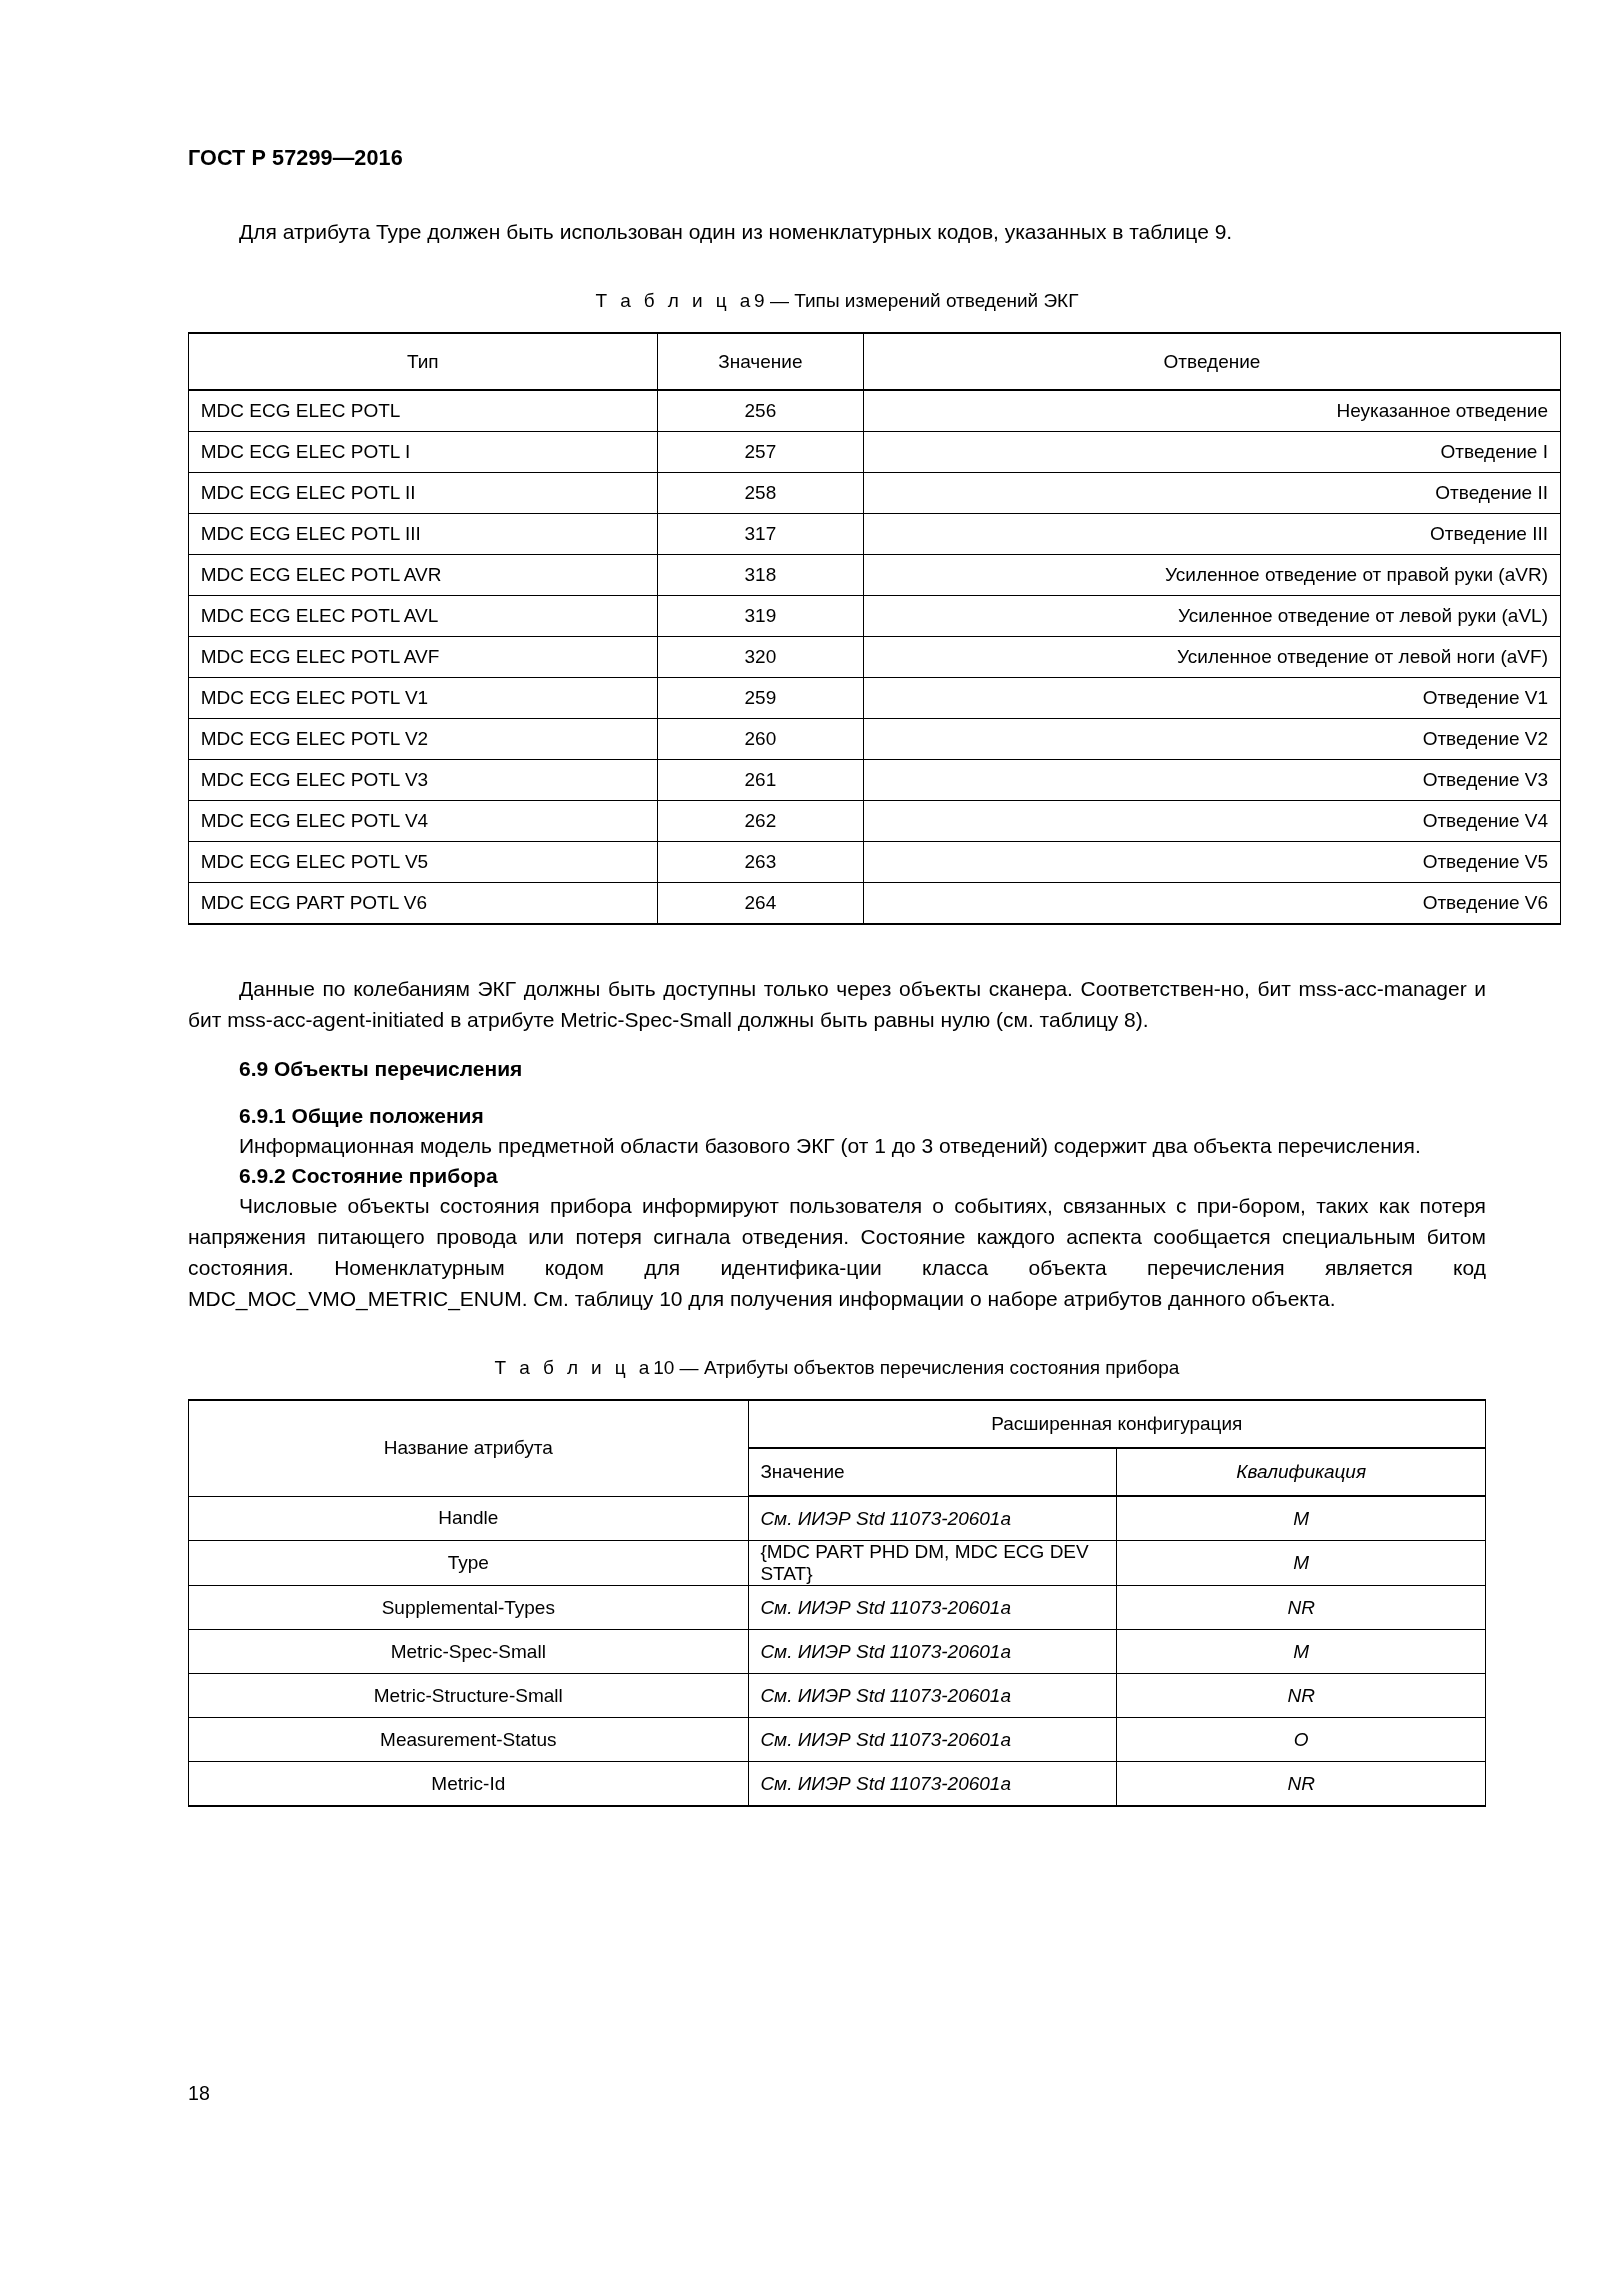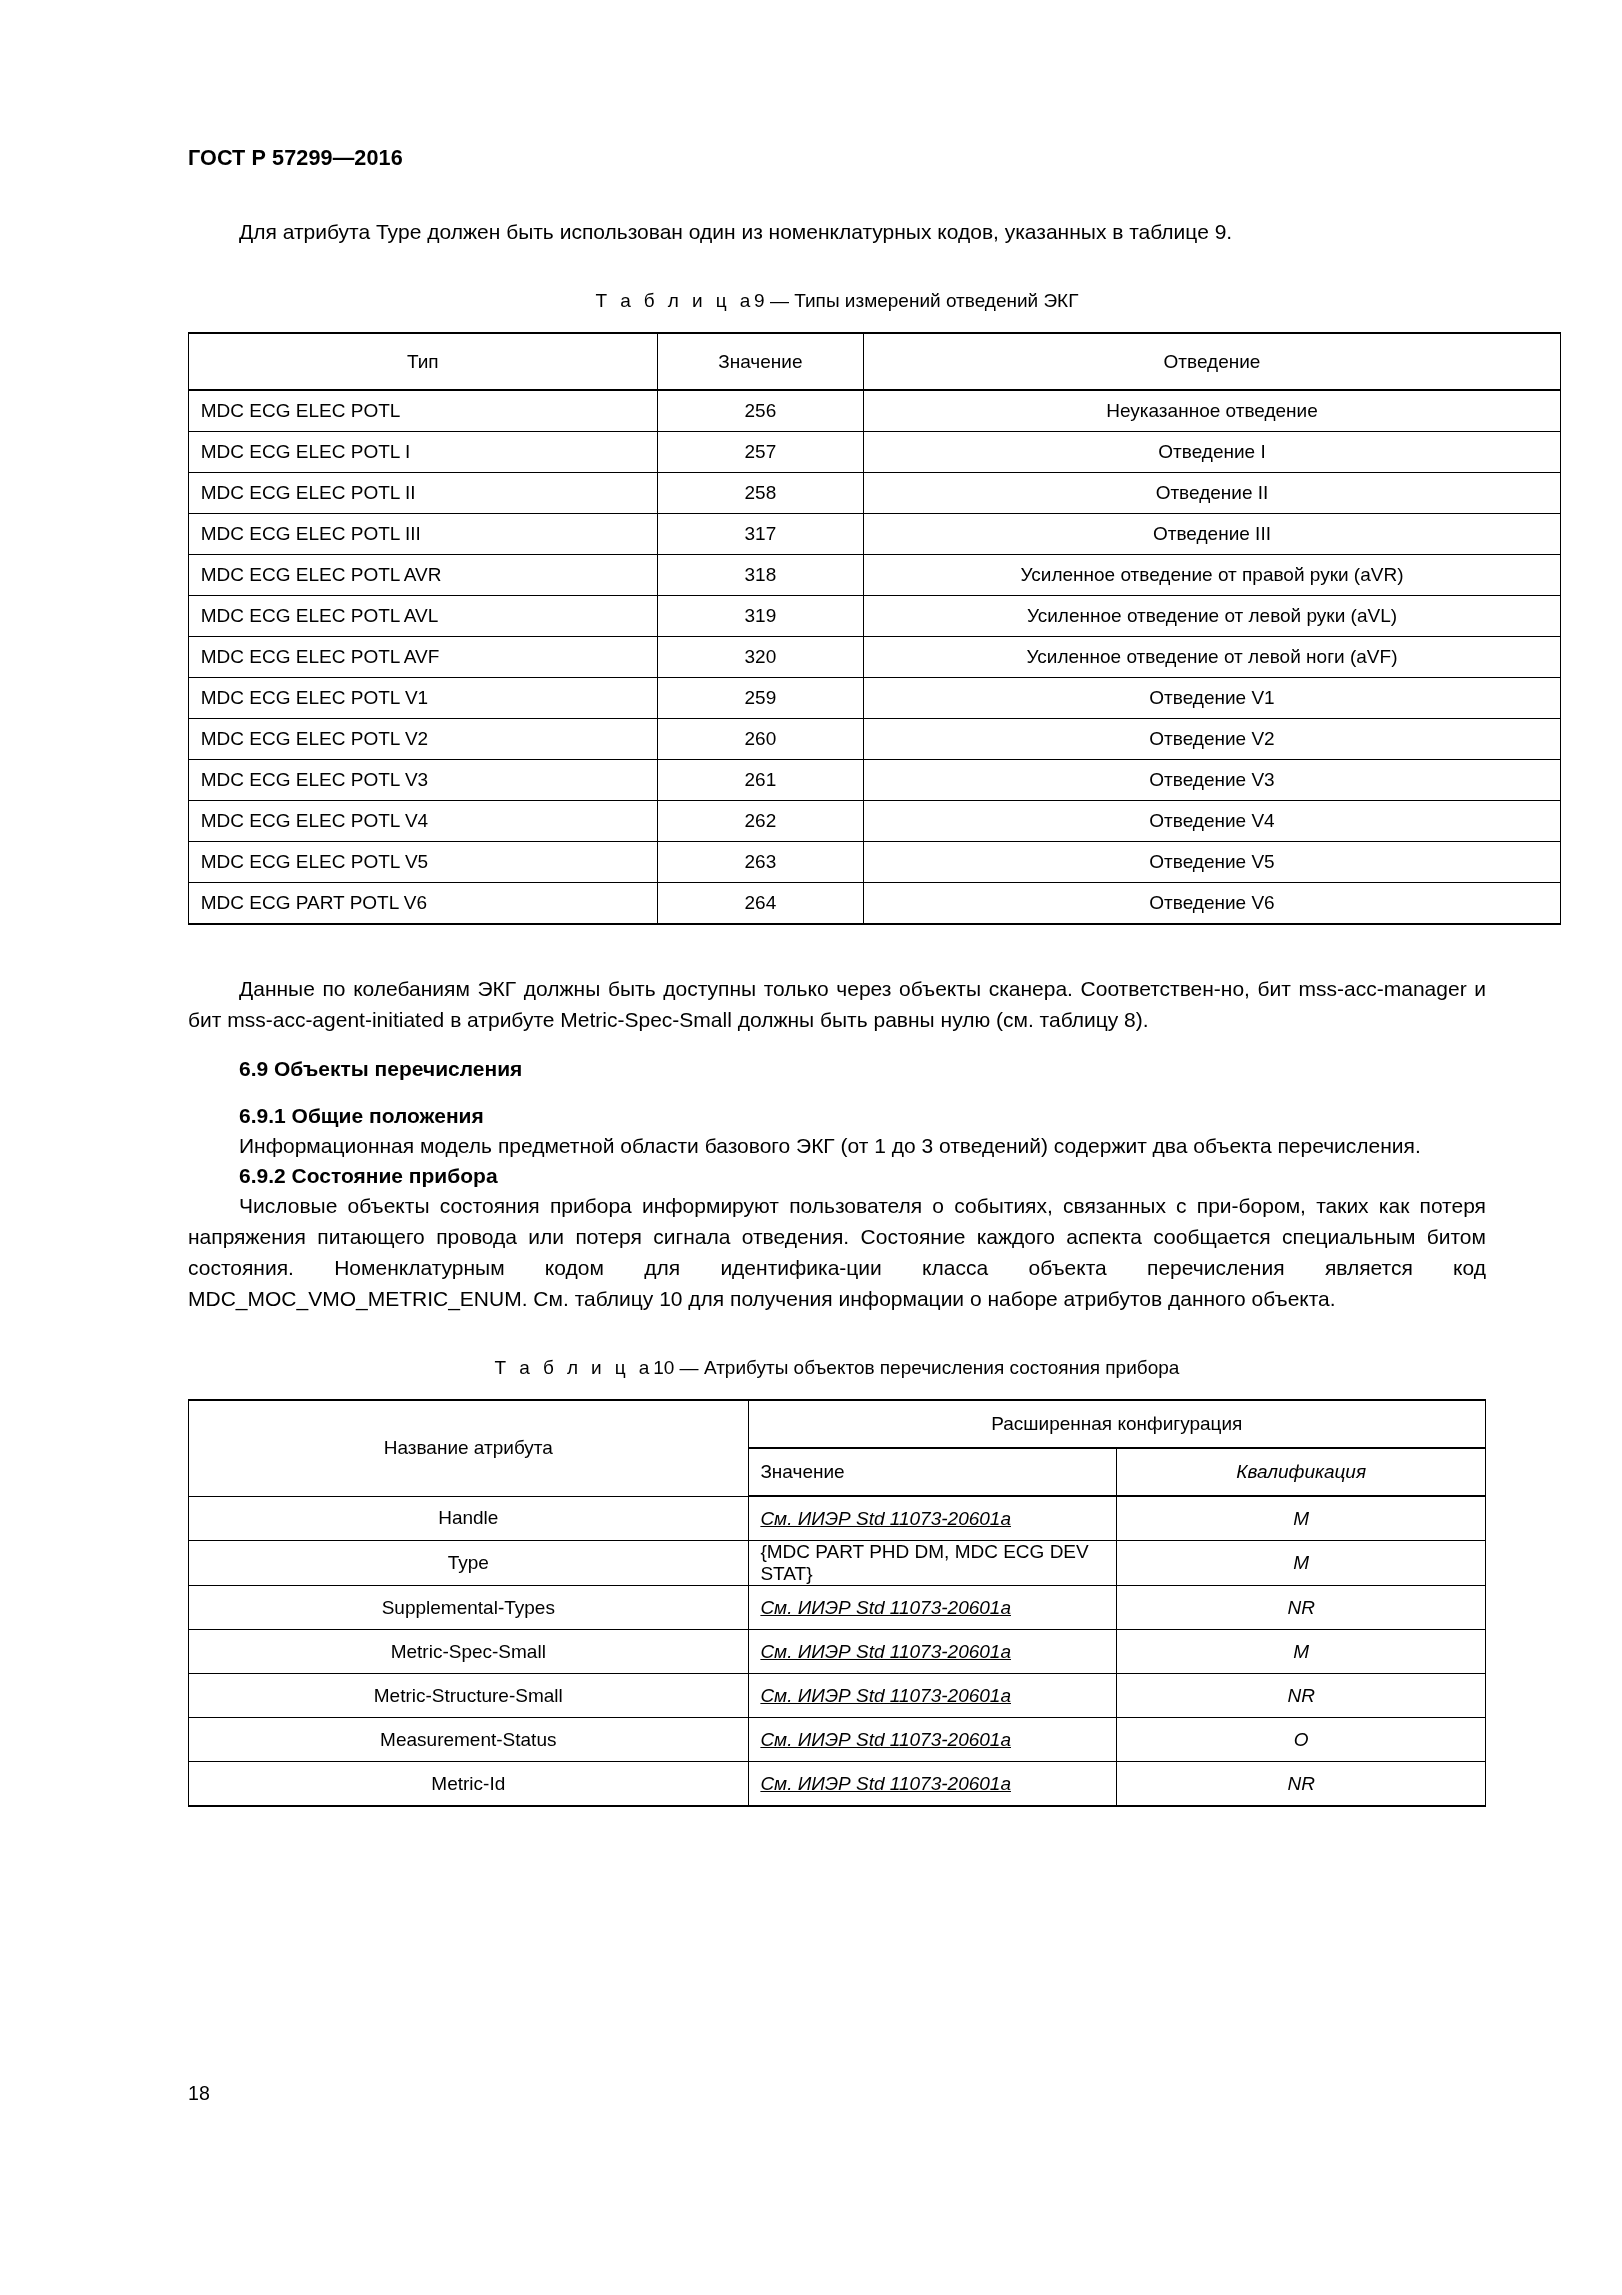--- a/index.html
+++ b/index.html
@@ -90,33 +90,33 @@
   }
   table.gost tbody tr:last-child td {
     border-bottom: 2.6px solid #000;
   }
   table.gost tbody td { height: 40px; }
 
   
   #table9 thead th { height: 55px; }
   #table9 .c-type   { width: 444px; text-align: left; }
   #table9 .c-value  { width: 182px; text-align: center; }
-  #table9 .c-lead   { width: 672px; text-align: center; }
+  #table9 .c-lead   { width: 672px; text-align: right; }
   #table9 thead .c-type, #table9 thead .c-value, #table9 thead .c-lead { text-align: center; }
 
   
   #table10 .c-attr  { width: 535px; text-align: center; }
   #table10 .c-val   { width: 612px; text-align: left; }
   #table10 .c-qual  { width: 152px; text-align: center; font-style: italic; }
   #table10 thead th { text-align: center; }
   #table10 .h-attr { height: 92px; }
   #table10 .h-ext  { height: 46px; }
   #table10 .h-sub  { height: 46px; }
   #table10 tbody td { height: 43px; }
-  #table10 .std-ref { font-style: italic; text-decoration: underline; }
+  #table10 .std-ref { font-style: italic; }
 
   .gap-s  { height: 18.3px; }
   .gap-l  { height: 41px; }
   .gap-xl { height: 48px; }
 
   .page-number {
     position: absolute;
     left: 188px;
     top: 2082px;
     font-size: 19.6px;

